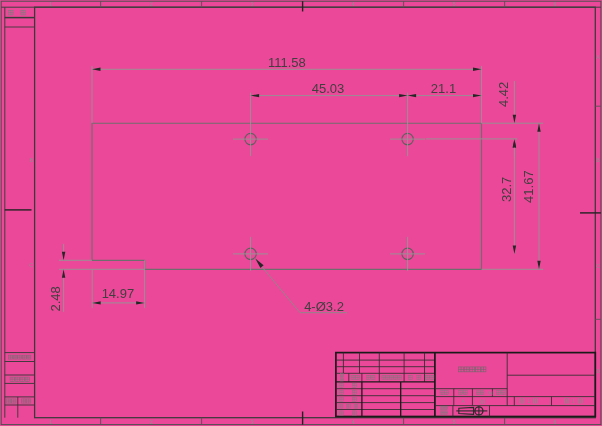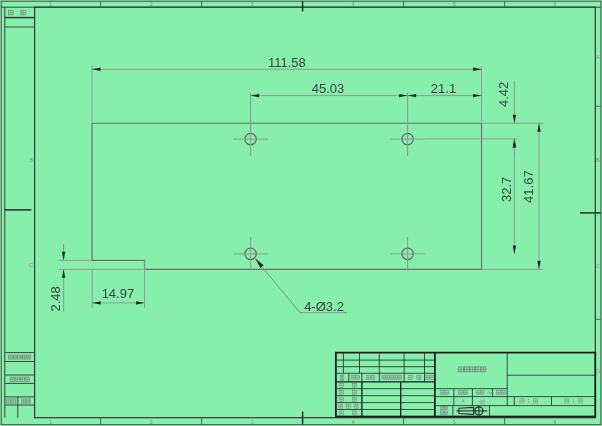--- a/index.html
+++ b/index.html
@@ -1,16 +1,16 @@
 <!DOCTYPE html>
 <html><head>
 <meta charset="utf-8">
 <style>
 html,body{margin:0;padding:0;background:#ffffff;-webkit-font-smoothing:antialiased;}
-#sheet{position:relative;width:602px;height:426px;background:#86efac;overflow:hidden;}
+#sheet{position:relative;width:602px;height:426px;background:#ec4899;overflow:hidden;}
 </style>
 </head>
 <body>
 
 <div id="sheet">
 <svg width="602" height="426" viewBox="0 0 602 426">
 
 <rect x="1.2" y="1.2" width="599.7" height="423.4" stroke="#4f4f4f" stroke-width="1.0" fill="none"></rect>
 
 <rect x="34.6" y="7.2" width="560.7" height="410.5" stroke="#3a3a3a" stroke-width="1.25" fill="none"></rect>

